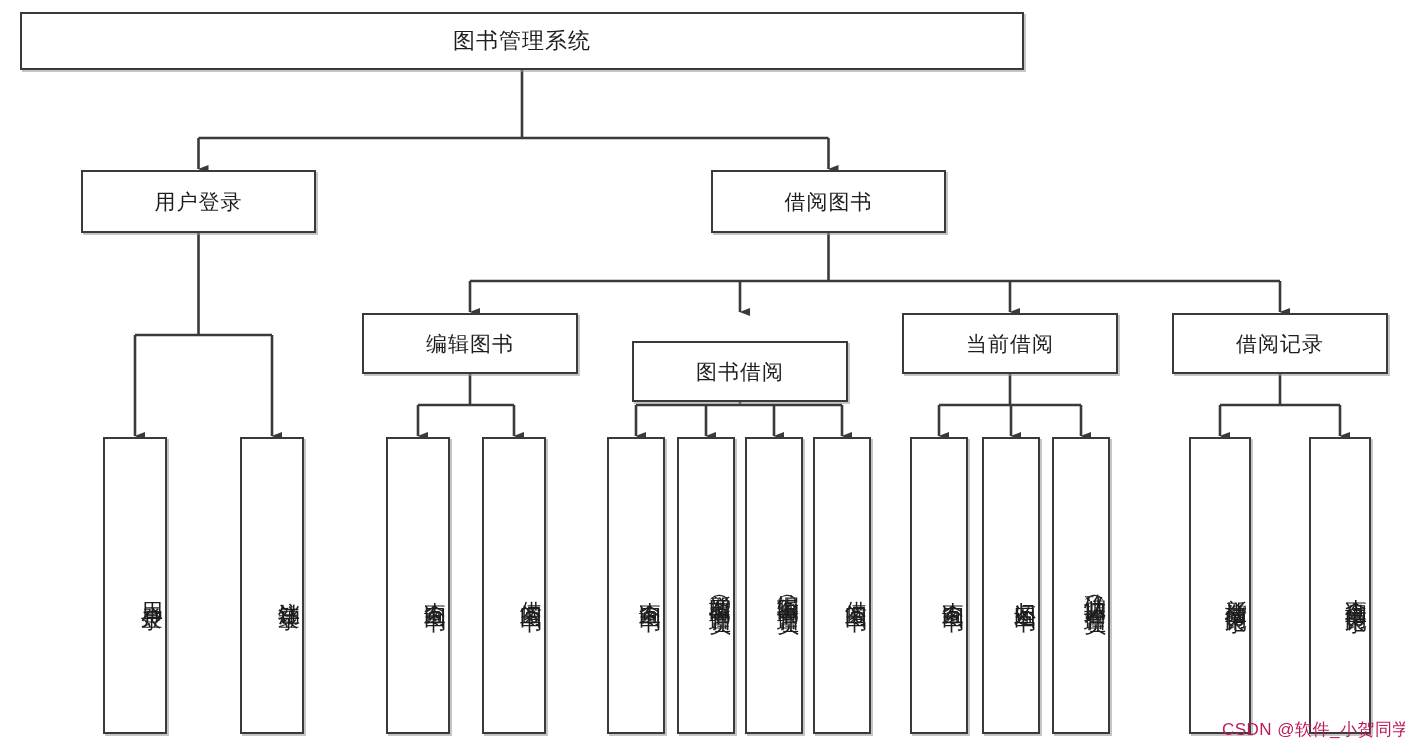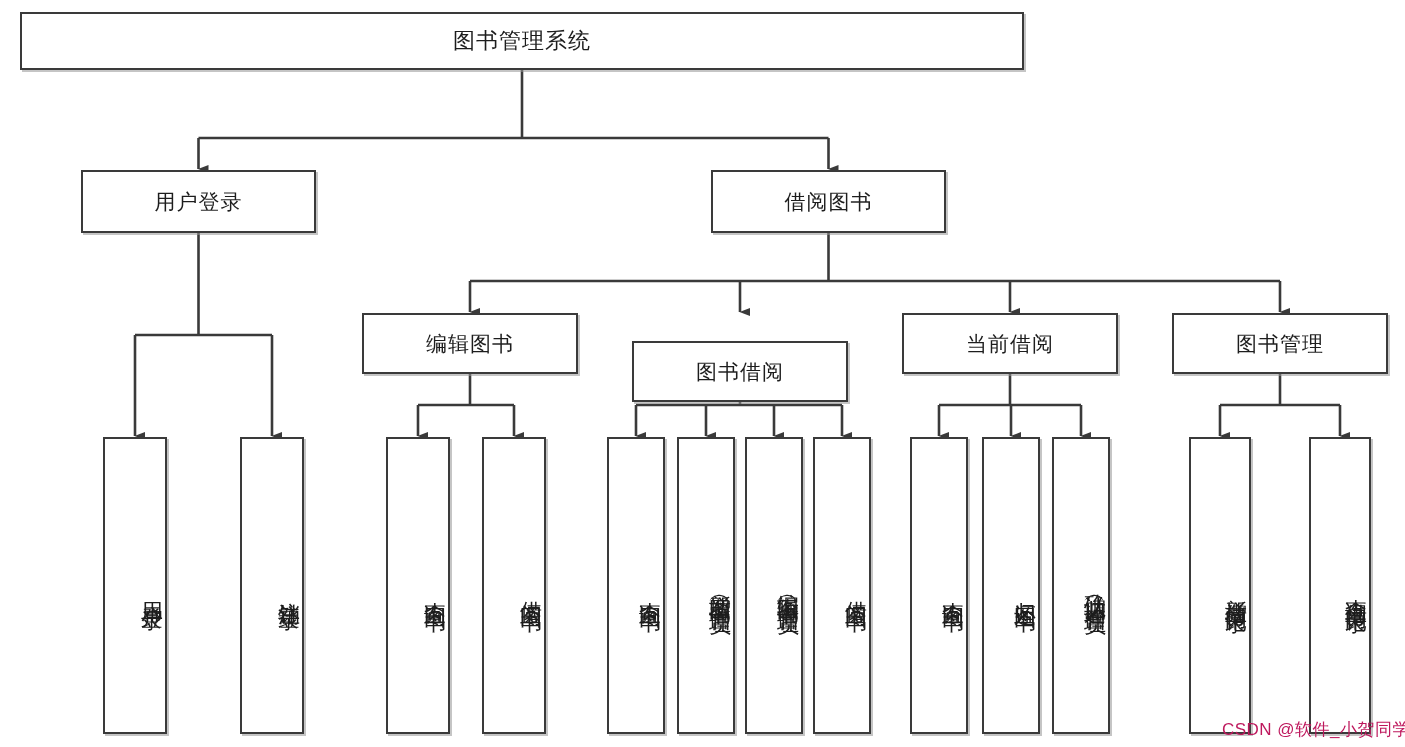--- a/index.html
+++ b/index.html
@@ -118,21 +118,21 @@
   </svg>
 
   <div class="node horiz root" style="left: 20px; top: 12px; width: 1004px; height: 58px;">图书管理系统</div>
 
   <div class="node horiz" style="left: 81px; top: 170px; width: 235px; height: 63px;">用户登录</div>
   <div class="node horiz" style="left: 711px; top: 170px; width: 235px; height: 63px;">借阅图书</div>
 
   <div class="node horiz" style="left: 362px; top: 313px; width: 216px; height: 61px;">编辑图书</div>
   <div class="node horiz" style="left: 632px; top: 313px; width: 216px; height: 61px; margin-top: 28px;">图书借阅</div>
   <div class="node horiz" style="left: 902px; top: 313px; width: 216px; height: 61px;">当前借阅</div>
-  <div class="node horiz" style="left: 1172px; top: 313px; width: 216px; height: 61px;">图书管理</div>
+  <div class="node horiz" style="left: 1172px; top: 313px; width: 216px; height: 61px;">借阅记录</div>
 
   <div class="node vert" style="left: 103px; top: 437px; width: 64px; height: 297px;">用户登录</div>
   <div class="node vert" style="left: 240px; top: 437px; width: 64px; height: 297px;">注销登录</div>
 
   <div class="node vert" style="left: 386px; top: 437px; width: 64px; height: 297px;">查询图书</div>
   <div class="node vert" style="left: 482px; top: 437px; width: 64px; height: 297px;">借阅图书</div>
 
   <div class="node vert" style="left: 607px; top: 437px; width: 58px; height: 297px;">查询图书</div>
   <div class="node vert" style="left: 677px; top: 437px; width: 58px; height: 297px;">新增图书（管理员）</div>
   <div class="node vert" style="left: 745px; top: 437px; width: 58px; height: 297px;">编辑图书（管理员）</div>

